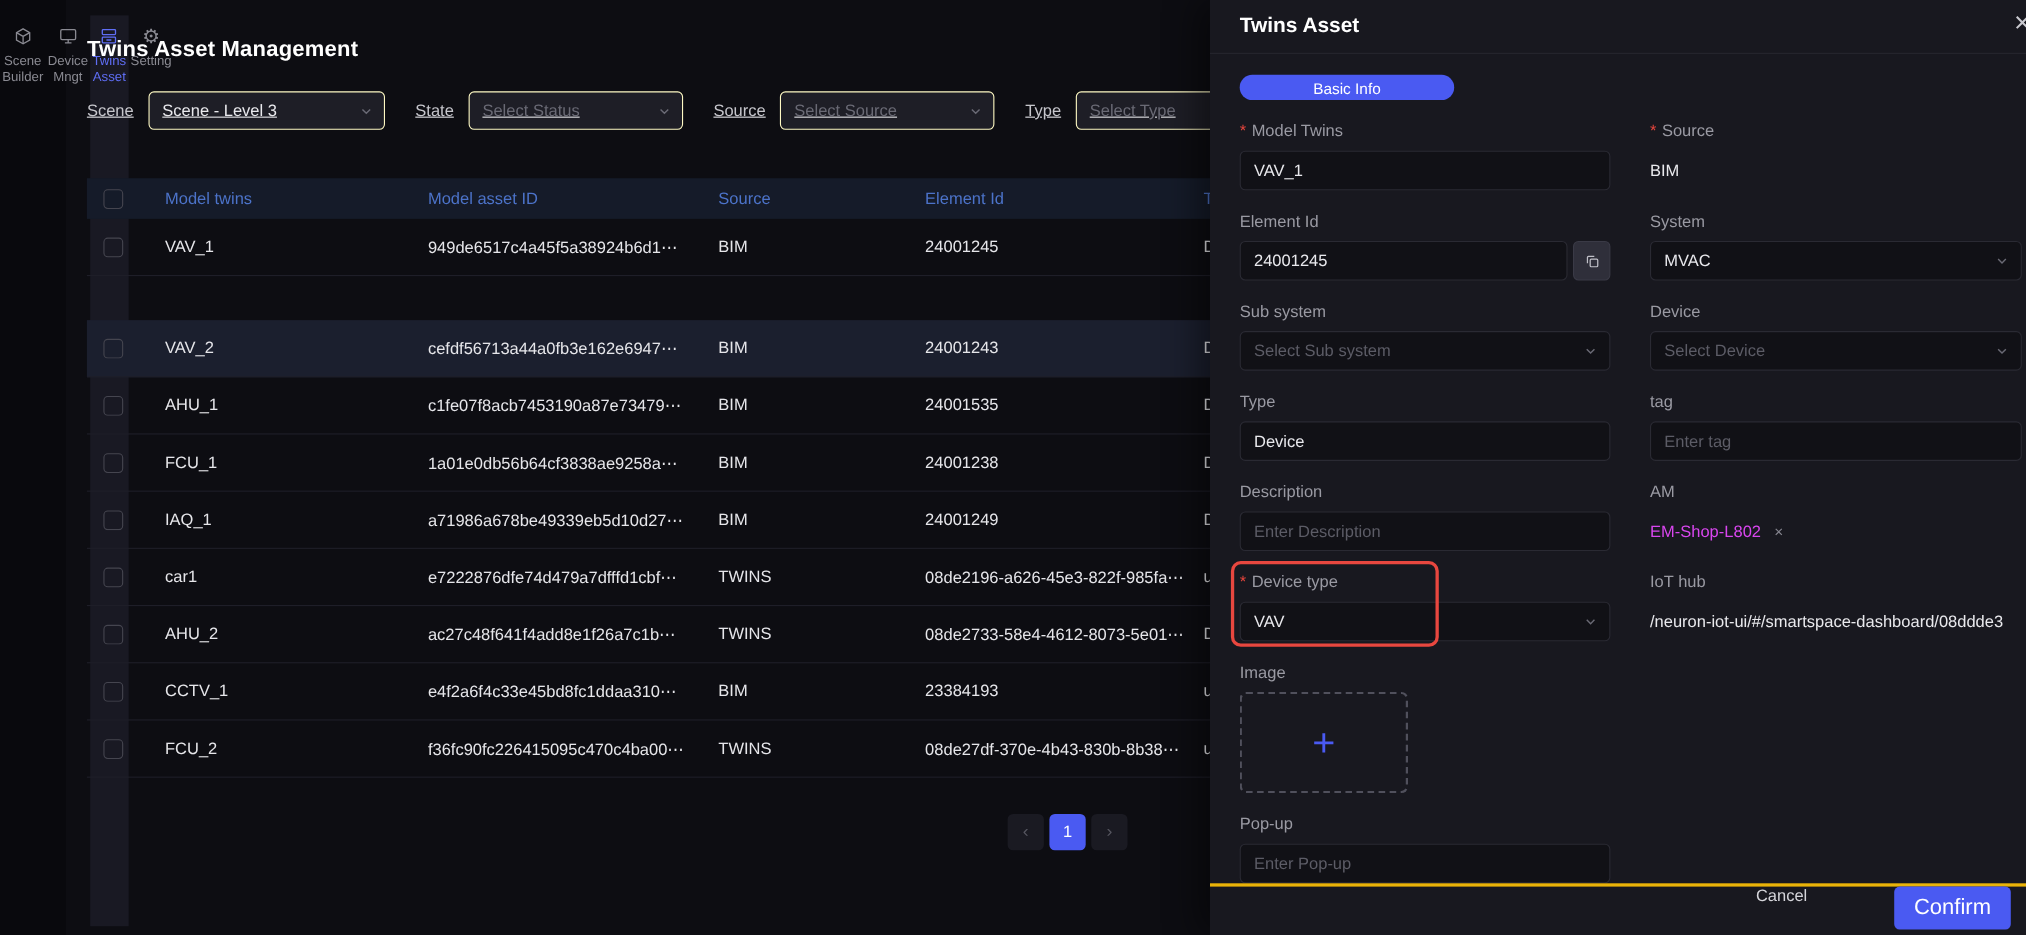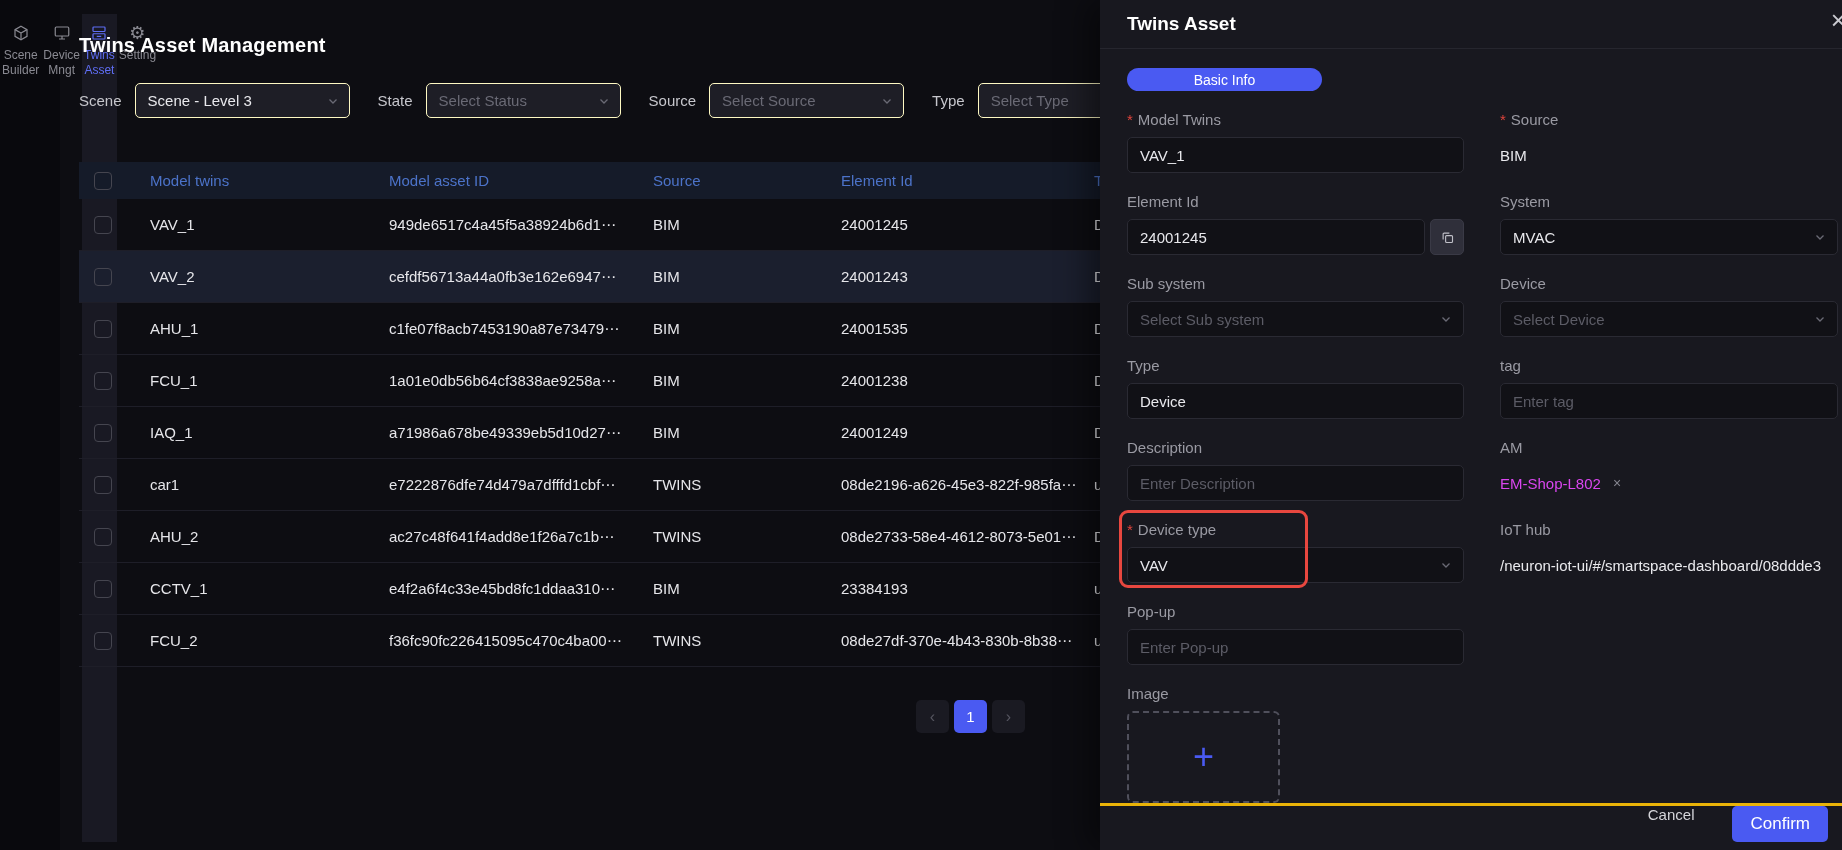--- a/index.html
+++ b/index.html
@@ -14,35 +14,35 @@
     padding:10px 2px 12px; margin-bottom:8px; color:#8A8A92; cursor:pointer; }
   .side-item .lbl { font-size:12px; line-height:1.25; text-align:center; }
   .side-item.active { background:#191923; color:#5F6EF5; }
   .side-item svg { display:block; }
   .gear { font-size:18px; line-height:18px; }
 
   
   .main { flex:1; padding:34px 0 0 19px; position:relative; }
   .page-title { font-size:20px; font-weight:700; color:#fff; letter-spacing:.2px; }
 
-  .filters { display:flex; margin-top:26px; }
+  .filters { display:flex; margin-top:26px;text-decoration:underline; }
   .fgroup { display:flex; align-items:center; margin-right:28px; }
   .fgroup .flbl { font-size:15px; color:#C6C6CC; margin-right:13px; white-space:nowrap; }
   .select { position:relative; height:35px; background:#1E1E26; border:1px solid #fef9c3;
     border-radius:5px; display:flex; align-items:center; padding:0 30px 0 12px;
     font-size:15px; color:#E9E9ED; cursor:pointer; white-space:nowrap; overflow:hidden; }
   .select .chev { position:absolute; right:10px; color:#6A6A75; }
   .select.ph { color:#6A6A75; }
   .w215{width:215px} .w223{width:195px}
 
   .table { margin-top:44px; width:1275px; }
   .thead, .trow { display:grid; grid-template-columns:71px 239px 264px 188px 253px 260px; align-items:center; }
   .thead { height:37px; background:#151B29; color:#4C73C9; font-size:15px; font-weight:500; }
   .trow { height:52px; border-bottom:1px solid #1E1E28; font-size:15px; color:#E6E6EA; cursor:pointer; }
-  .trow.selected { background:#1B1F2E; }
+  .trow.selected { background:#1B1F2E;margin-top:40px; }
   .cell { overflow:hidden; white-space:nowrap; padding-right:10px; }
   .c-check { padding-left:15px; }
   .checkbox { display:inline-block; width:18px; height:18px; border:1.5px solid #45454F;
     border-radius:4px; background:transparent; vertical-align:middle; cursor:pointer; }
 
   .pagination { display:flex; gap:5px; margin-top:33px; margin-left:837px; }
   .pg { width:33px; height:33px; border-radius:5px; display:flex; align-items:center;
     justify-content:center; font-size:16px; user-select:none; }
   .pg.nav { background:#1A1A22; color:#55555F; cursor:pointer; }
   .pg.cur { background:#4A5AF2; color:#fff; font-size:15px; }
@@ -79,22 +79,22 @@
     display:flex; align-items:center; justify-content:center; cursor:pointer; position:relative; z-index:2; }
   .plus { font-size:36px; color:#4A5AF2; font-weight:300; line-height:1; }
   .staticval { height:36px; display:flex; align-items:center; font-size:15px; color:#E9E9ED;
     white-space:nowrap; overflow:hidden; }
   .amrow { display:flex; align-items:center; gap:12px; height:36px; }
   .amlink { color:#d946ef; font-size:15px; cursor:pointer; text-decoration:none; }
   .amx { color:#85858F; font-size:14px; cursor:pointer; }
   .dfoot { position:absolute; left:0; right:0; bottom:0; height:47px; border-top:3px solid #eab308;
     display:flex; align-items:flex-start; justify-content:flex-end; gap:38px; padding-right:14px; z-index:1; }
   .btn-cancel { background:none; border:none; color:#D5D5DA; font-size:15px; cursor:pointer; font-family:inherit; }
-  .btn-confirm { background:#4A5AF2; border:none; color:#fff; font-size:17px; padding:8px 18px;
-    border-radius:5px; cursor:pointer; font-family:inherit; }
+  .btn-confirm { background:#4A5AF2; border:none; color:#fff; font-size:20px; padding:8px 18px;
+    border-radius:5px; cursor:pointer; font-family:inherit;margin-left:41px; }
 </style>
 </head>
 <body>
 
 <div class="app">
 
   <nav class="sidebar">
     <div class="side-item">
       <span>
         <svg width="18" height="18" viewBox="0 0 24 24" fill="none" stroke="currentColor" stroke-width="1.6">
@@ -335,32 +335,32 @@
             <div class="fselect">
               <span>VAV</span>
               <svg class="chev" width="12" height="12" viewBox="0 0 12 12">
                   <path d="M2.5 4.5L6 8l3.5-3.5" fill="none" stroke="currentColor" stroke-width="1.3"></path>
                 </svg>
             </div>
           </div>
 
           <div class="field">
             <div class="flabel">
-                <span>Pop-up</span>
-              </div>
-            <input class="finput" placeholder="Enter Pop-up" style="">
-          </div>
-
-          <div class="field">
-            <div class="flabel">
                 <span>Image</span>
               </div>
             <div class="upload">
               <span class="plus">+</span>
             </div>
+          </div>
+
+          <div class="field">
+            <div class="flabel">
+                <span>Pop-up</span>
+              </div>
+            <input class="finput" placeholder="Enter Pop-up" style="">
           </div>
         </div>
 
         <div>
           <div class="field">
             <div class="flabel">
                 <span class="req">*</span>
                 <span>Source</span>
               </div>
             <div class="staticval">BIM</div>

